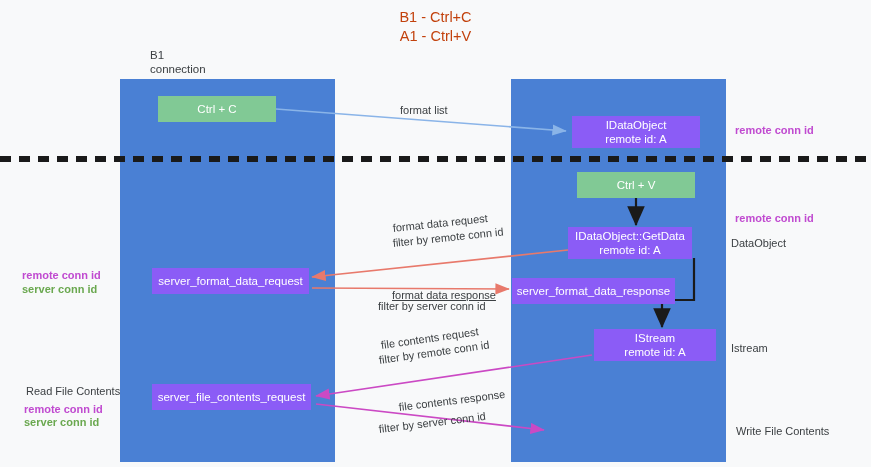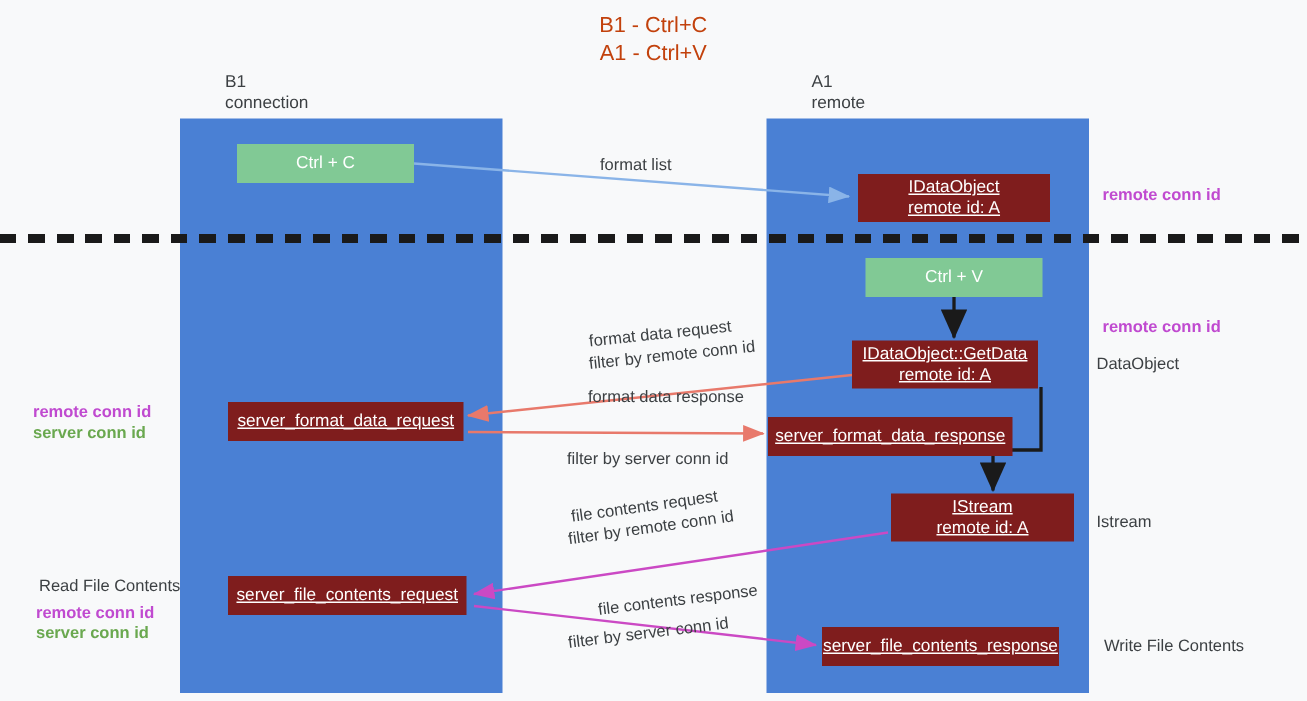--- a/index.html
+++ b/index.html
@@ -53,21 +53,21 @@
     flex-direction: column;
     align-items: center;
     justify-content: center;
     color: #ffffff;
     font-size: 11.5px;
     line-height: 14px;
     text-align: center;
     white-space: pre-line;
     z-index: 5;
   }
-  .node.orange { background: #7f1d1d; text-decoration: underline; }
+  .node.orange { background: #8b5cf6; }
   .node.green  { background: #81c995; }
   .lbl {
     position: absolute;
     font-size: 11px;
     color: #3c4043;
     line-height: 14px;
     white-space: nowrap;
     z-index: 6;
   }
   .lbl.purple { color: #c04ad0; font-weight: bold; }
@@ -126,50 +126,47 @@
     <line x1="316" y1="404" x2="544" y2="430" stroke="#cb49c4" stroke-width="1.6" marker-end="url(#ah-magenta)"></line>
   </svg>
 
   <div class="dashed-sep"></div>
 
   <div class="title">B1 - Ctrl+C
 A1 - Ctrl+V</div>
 
   <div class="colhead" style="left:150px; top:48px; width:155px;">B1
 connection</div>
-  <div class="colhead" style="left:541px; top:48px; width:155px;">A1
-remote</div>
 
   <div class="node green" style="left:158px; top:96px; width:118px; height:26px;">Ctrl + C</div>
 
   <div class="node orange" style="left:572px; top:116px; width:128px; height:32px;">IDataObject
 remote id: A</div>
 
   <div class="node green" style="left:577px; top:172px; width:118px; height:26px;">Ctrl + V</div>
 
   <div class="node orange" style="left:568px; top:227px; width:124px; height:32px;">IDataObject::GetData
 remote id: A</div>
 
   <div class="node orange" style="left:152px; top:268px; width:157px; height:26px;">server_format_data_request</div>
 
   <div class="node orange" style="left:512px; top:278px; width:163px; height:26px;">server_format_data_response</div>
 
   <div class="node orange" style="left:594px; top:329px; width:122px; height:32px;">IStream
 remote id: A</div>
 
   <div class="node orange" style="left:152px; top:384px; width:159px; height:26px;">server_file_contents_request</div>
 
-  <div class="node orange" style="left:548px; top:418px; width:158px; height:26px;">server_file_contents_response</div>
 
   <div class="lbl dark" style="left:400px; top:103px;">format list</div>
 
   <div class="lbl dark rot" style="left:392px; top:221px; transform: rotate(-6deg);">format data request</div>
   <div class="lbl rot" style="left:392px; top:236px; transform: rotate(-6deg);"><span class="dark">filter by </span><span class="purple">remote conn id</span></div>
 
-  <div class="lbl dark" style="left:392px; top:258px;">format data response</div>
+  <div class="lbl dark" style="left:392px; top:288px;text-decoration:underline;">format data response</div>
   <div class="lbl" style="left:378px; top:299px;"><span class="dark">filter by </span><span class="purple">server conn id</span></div>
 
   <div class="lbl dark rot" style="left:380px; top:338px; transform: rotate(-8deg);">file contents request</div>
   <div class="lbl rot" style="left:378px; top:353px; transform: rotate(-8deg);"><span class="dark">filter by </span><span class="purple">remote conn id</span></div>
 
   <div class="lbl dark rot" style="left:398px; top:400px; transform: rotate(-7deg);">file contents response</div>
   <div class="lbl rot" style="left:378px; top:422px; transform: rotate(-7deg);"><span class="dark">filter by </span><span class="purple">server conn id</span></div>
 
   <div class="lbl purple" style="left:735px; top:123px;">remote conn id</div>
 

